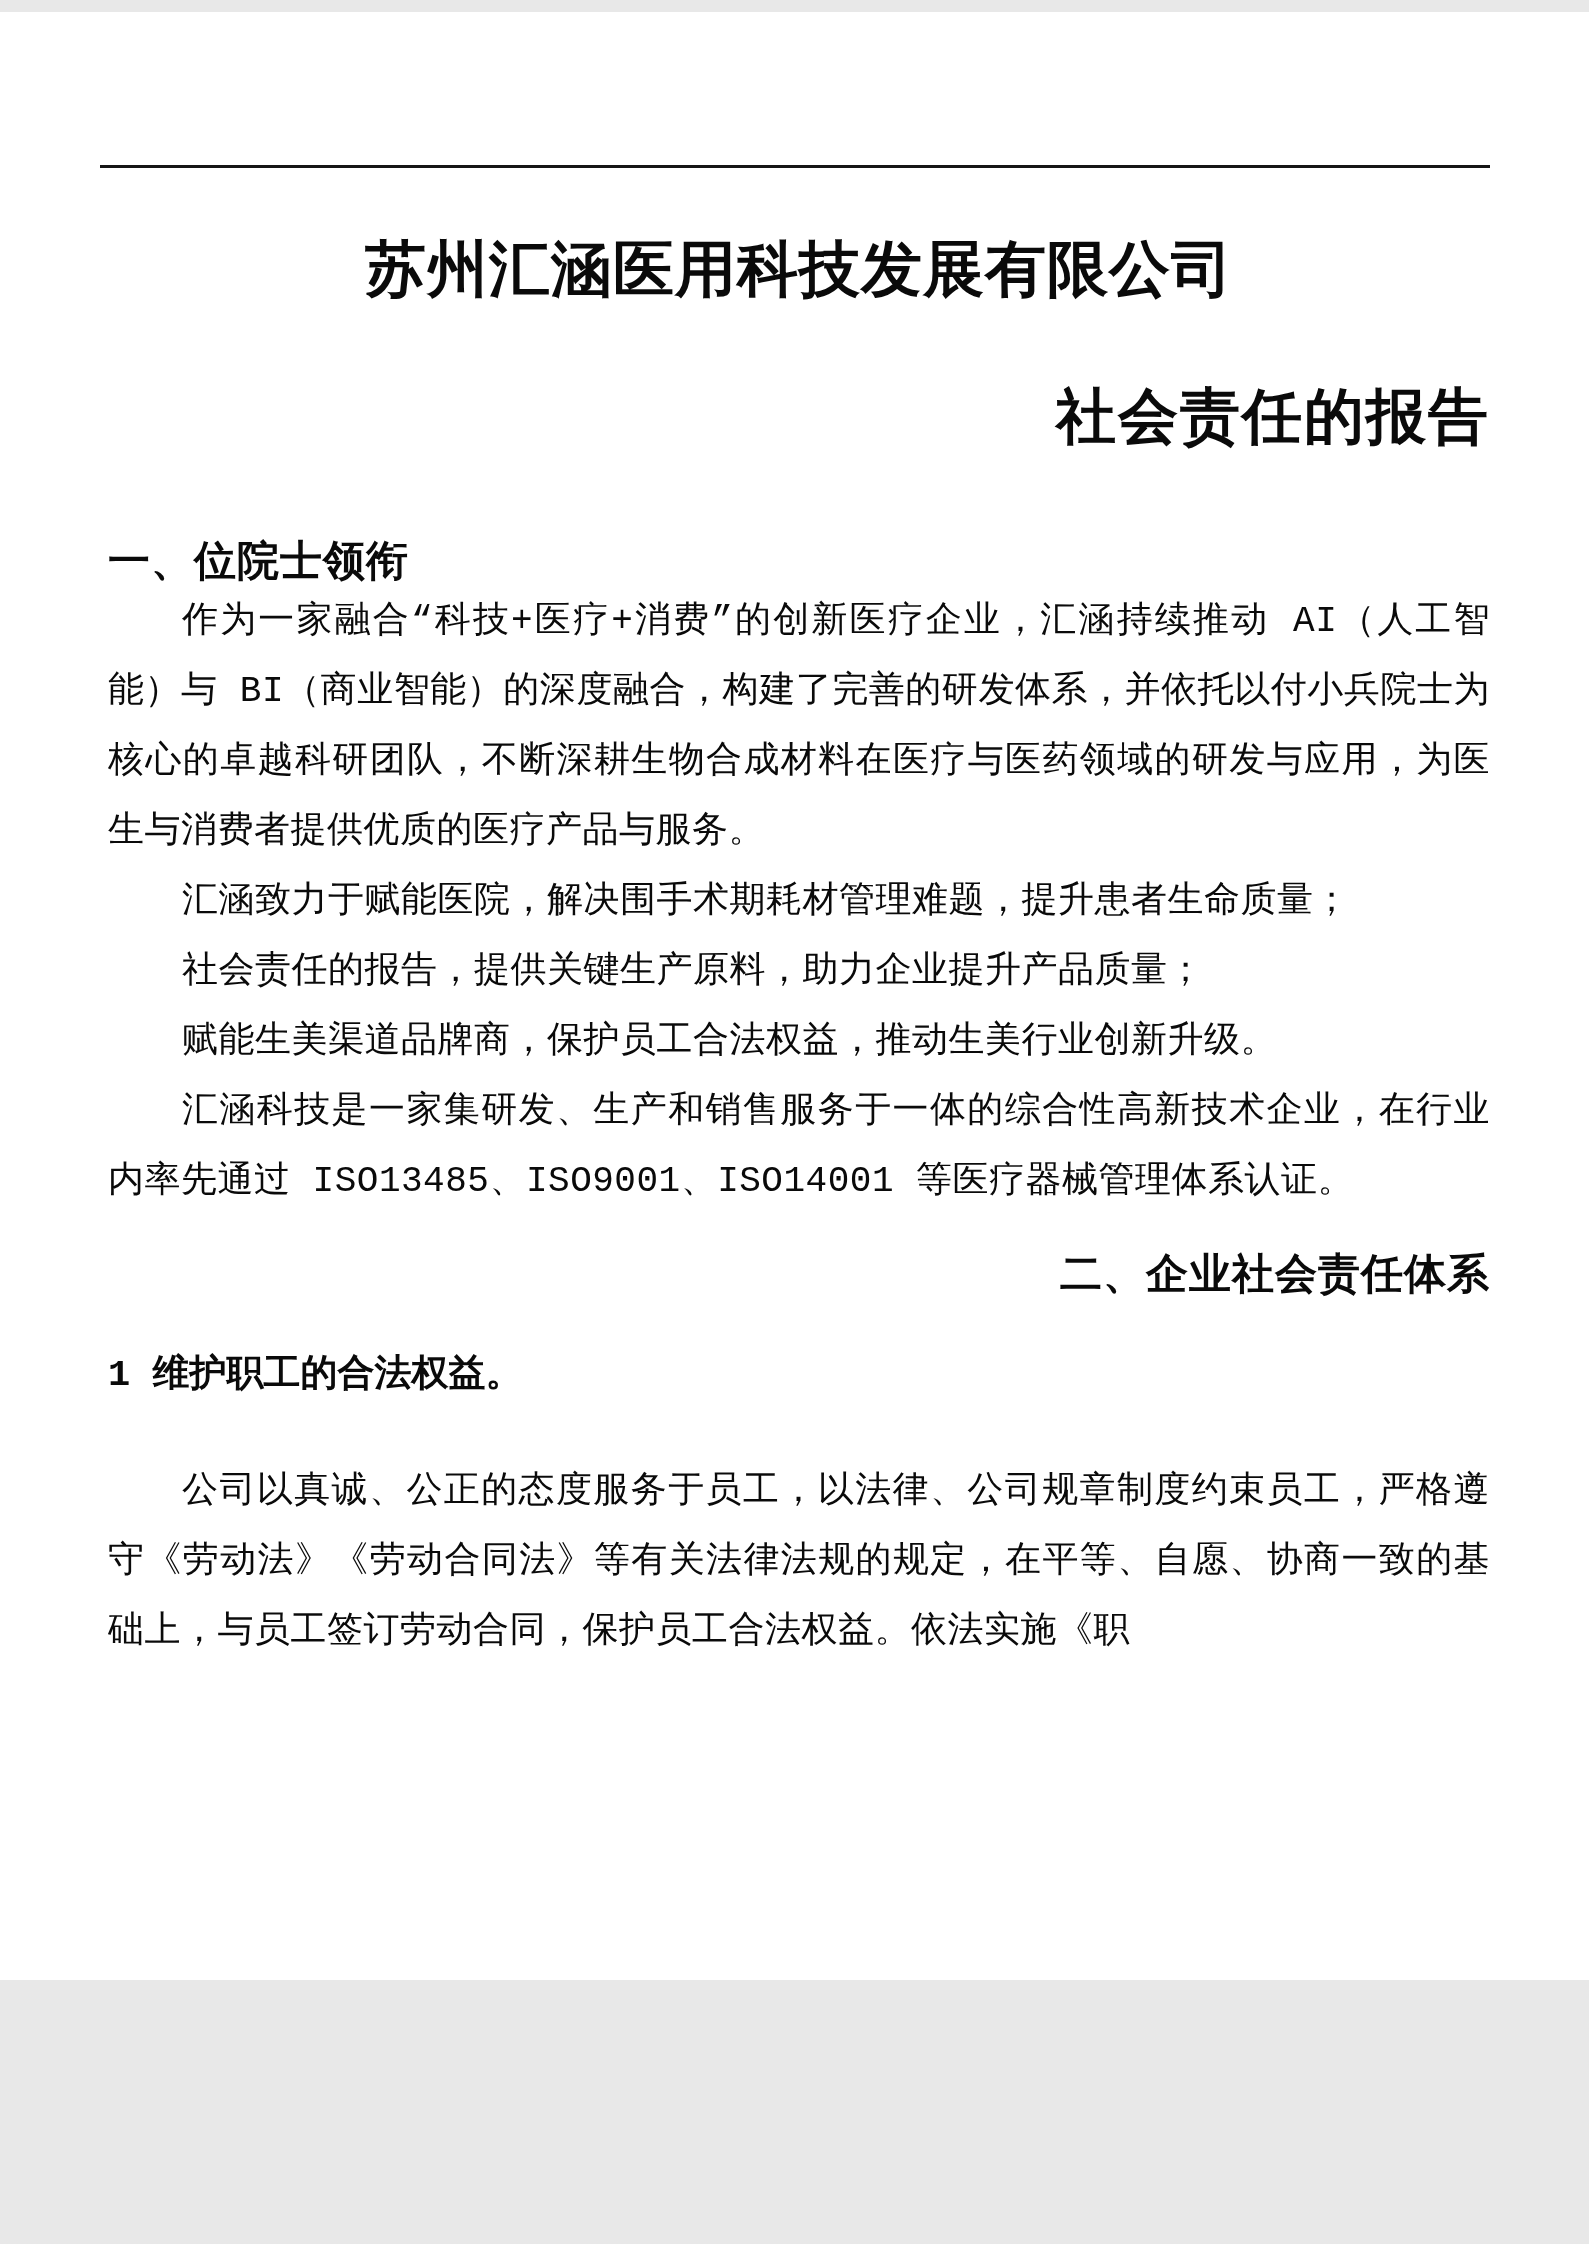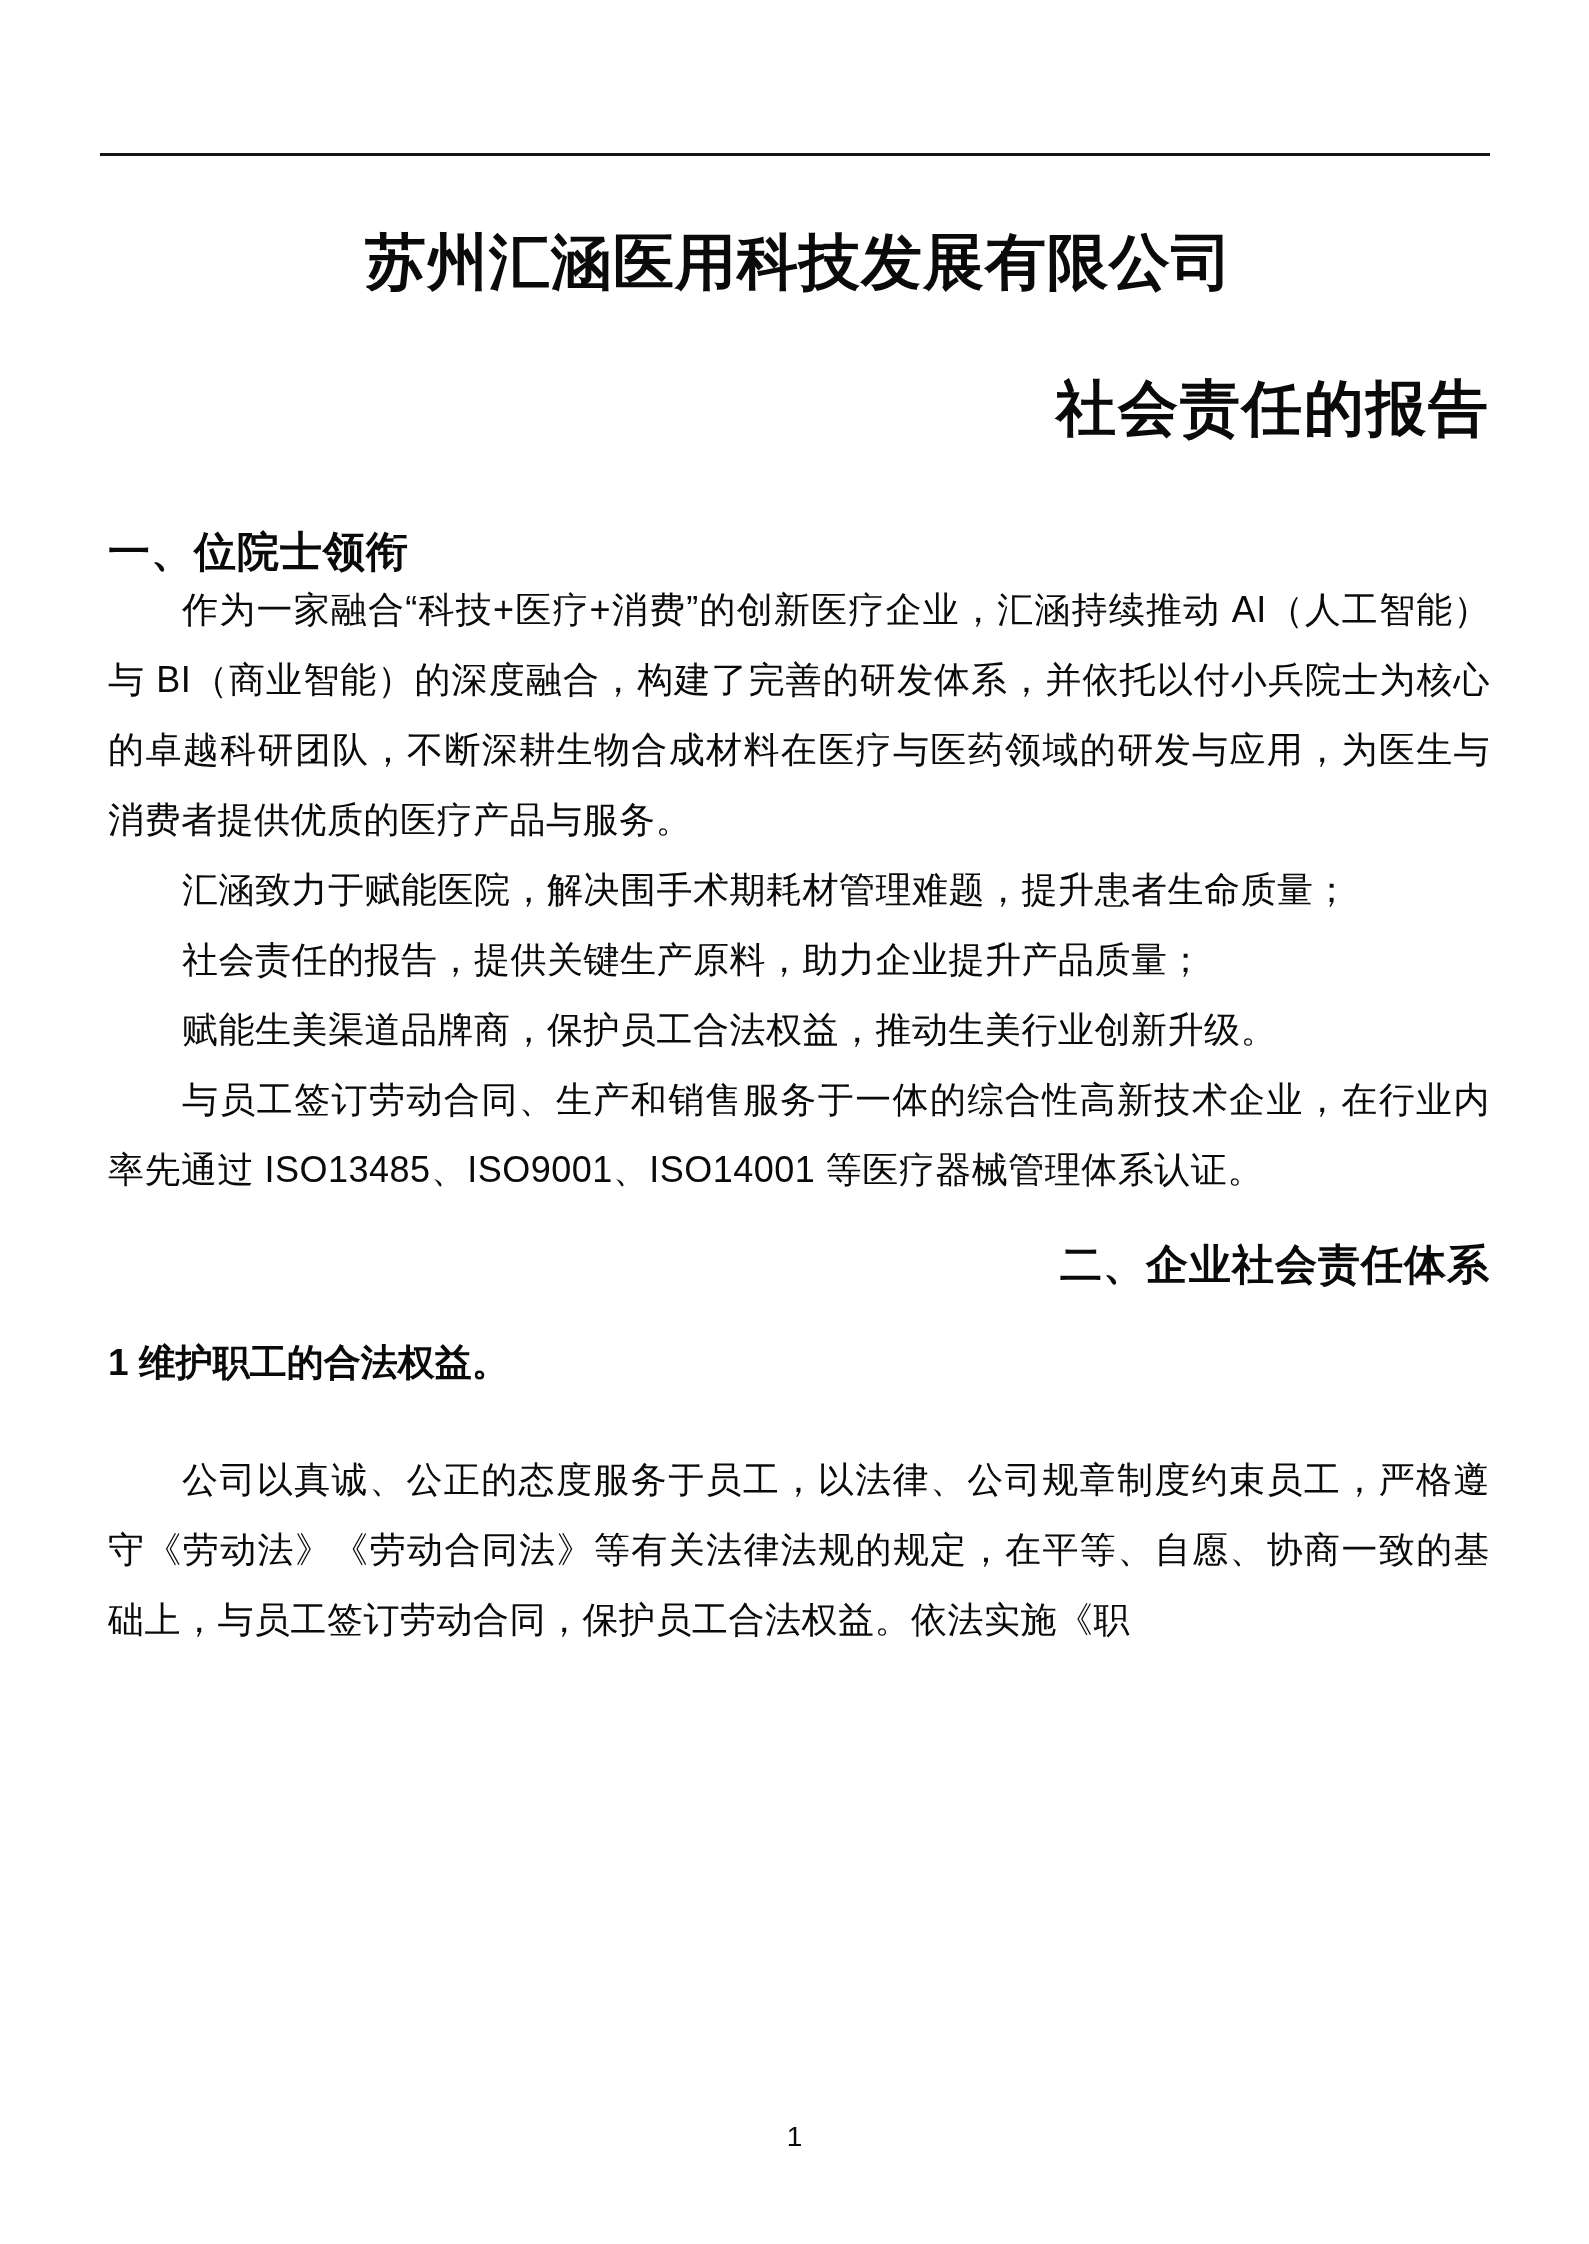--- a/index.html
+++ b/index.html
@@ -3,25 +3,25 @@
 <meta charset="utf-8">
 <style>
   html, body {
     margin: 0;
     padding: 0;
     background: #e8e8e8;
   }
   .page {
     position: relative;
     width: 1589px;
-    height: 2244px;
-    margin: 0 auto;
+    height: 1968px;
+    margin: 12px auto;
     background: #ffffff;
     color: #0a0a0a;
-    font-family: Liberation Sans, sans-serif;
+    font-family: Liberation Mono, monospace;
     overflow: hidden;
   }
   .top-rule {
     position: absolute;
     left: 100px;
     top: 153px;
     width: 1390px;
     height: 3px;
     background: #161616;
   }
@@ -106,21 +106,21 @@
 
 
     <p class="body-para">作为一家融合“科技+医疗+消费”的创新医疗企业，汇涵持续推动 AI（人工智能）与 BI（商业智能）的深度融合，构建了完善的研发体系，并依托以付小兵院士为核心的卓越科研团队，不断深耕生物合成材料在医疗与医药领域的研发与应用，为医生与消费者提供优质的医疗产品与服务。</p>
 
     <p class="body-para">汇涵致力于赋能医院，解决围手术期耗材管理难题，提升患者生命质量；</p>
 
     <p class="body-para">社会责任的报告，提供关键生产原料，助力企业提升产品质量；</p>
 
     <p class="body-para">赋能生美渠道品牌商，保护员工合法权益，推动生美行业创新升级。</p>
 
-    <p class="body-para">与员工签订劳动合同、生产和销售服务于一体的综合性高新技术企业，在行业内率先通过 ISO13485、ISO9001、ISO14001 等医疗器械管理体系认证。</p>
+    <p class="body-para">汇涵科技是一家集研发、生产和销售服务于一体的综合性高新技术企业，在行业内率先通过 ISO13485、ISO9001、ISO14001 等医疗器械管理体系认证。</p>
 
     <h2 class="section-heading second">二、企业社会责任体系</h2>
 
     <h3 class="sub-heading">1 维护职工的合法权益。</h3>
 
     <p class="body-para after-subheading">公司以真诚、公正的态度服务于员工，以法律、公司规章制度约束员工，严格遵守《劳动法》《劳动合同法》等有关法律法规的规定，在平等、自愿、协商一致的基础上，与员工签订劳动合同，保护员工合法权益。依法实施《职</p>
 
   </div>
 
   <div class="page-number">1</div>

